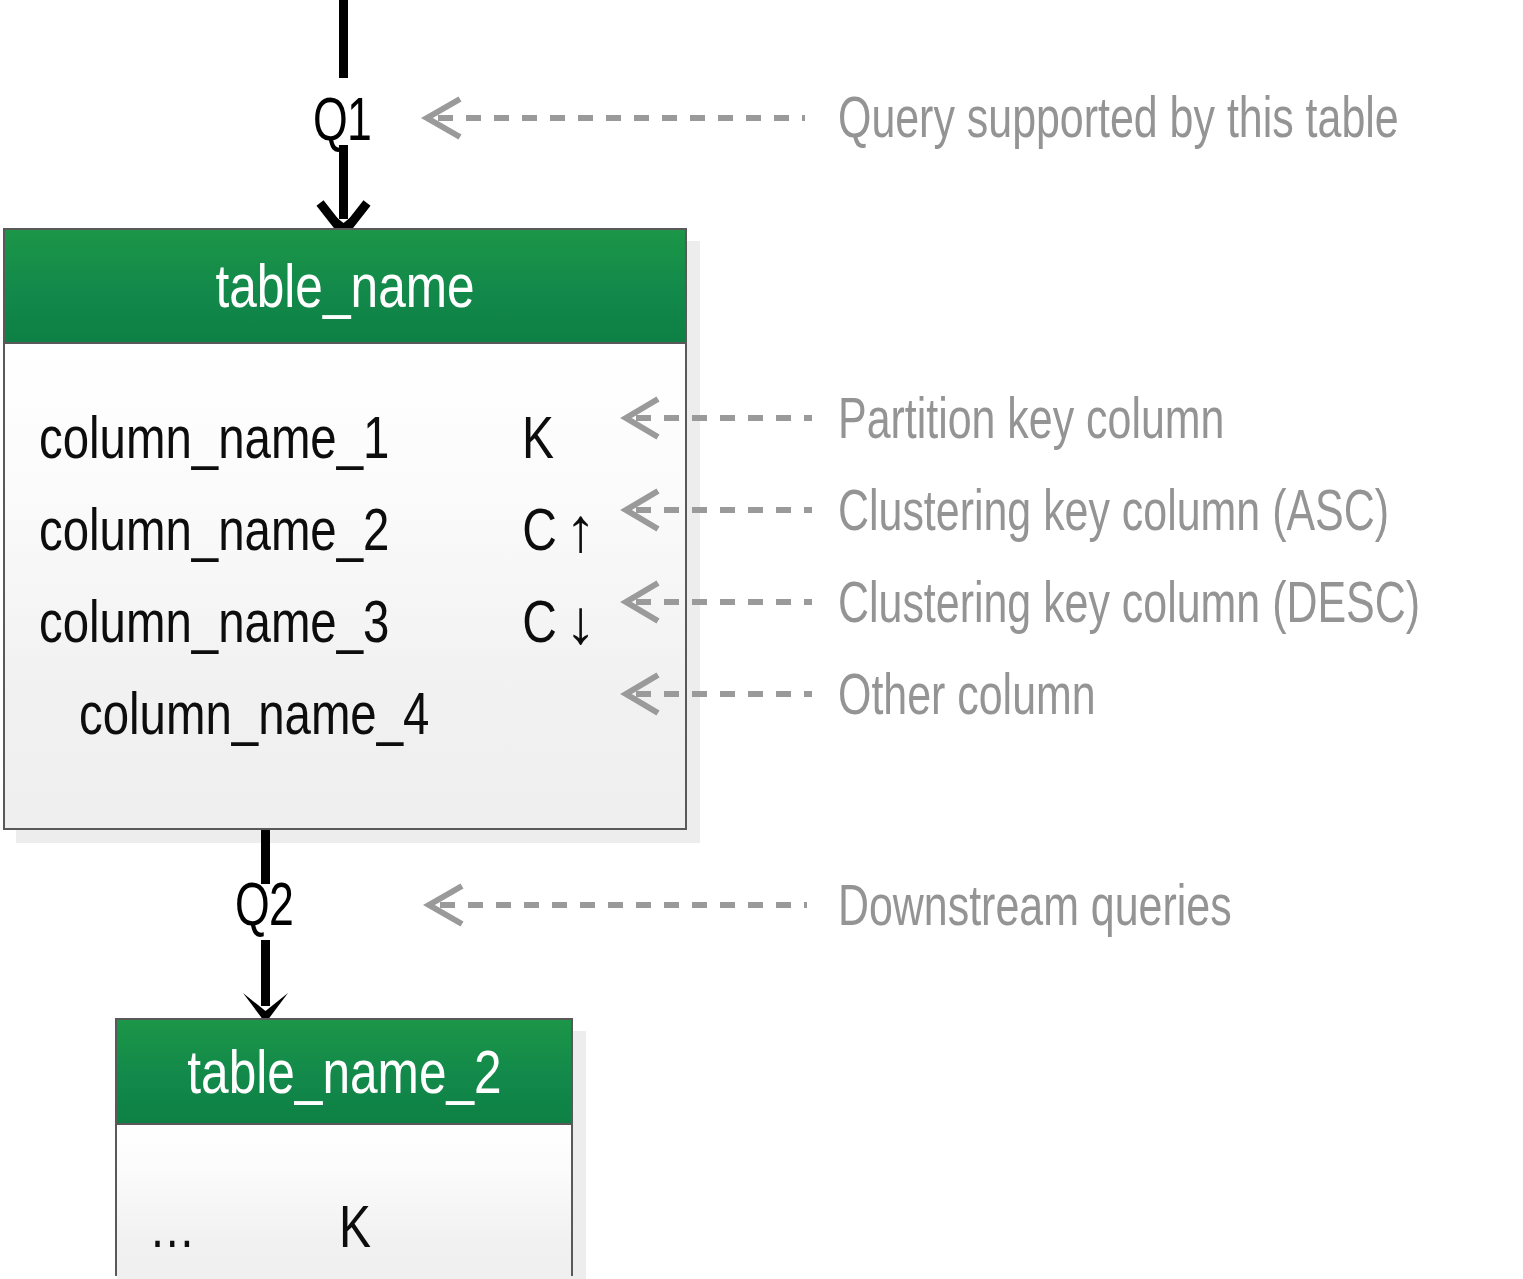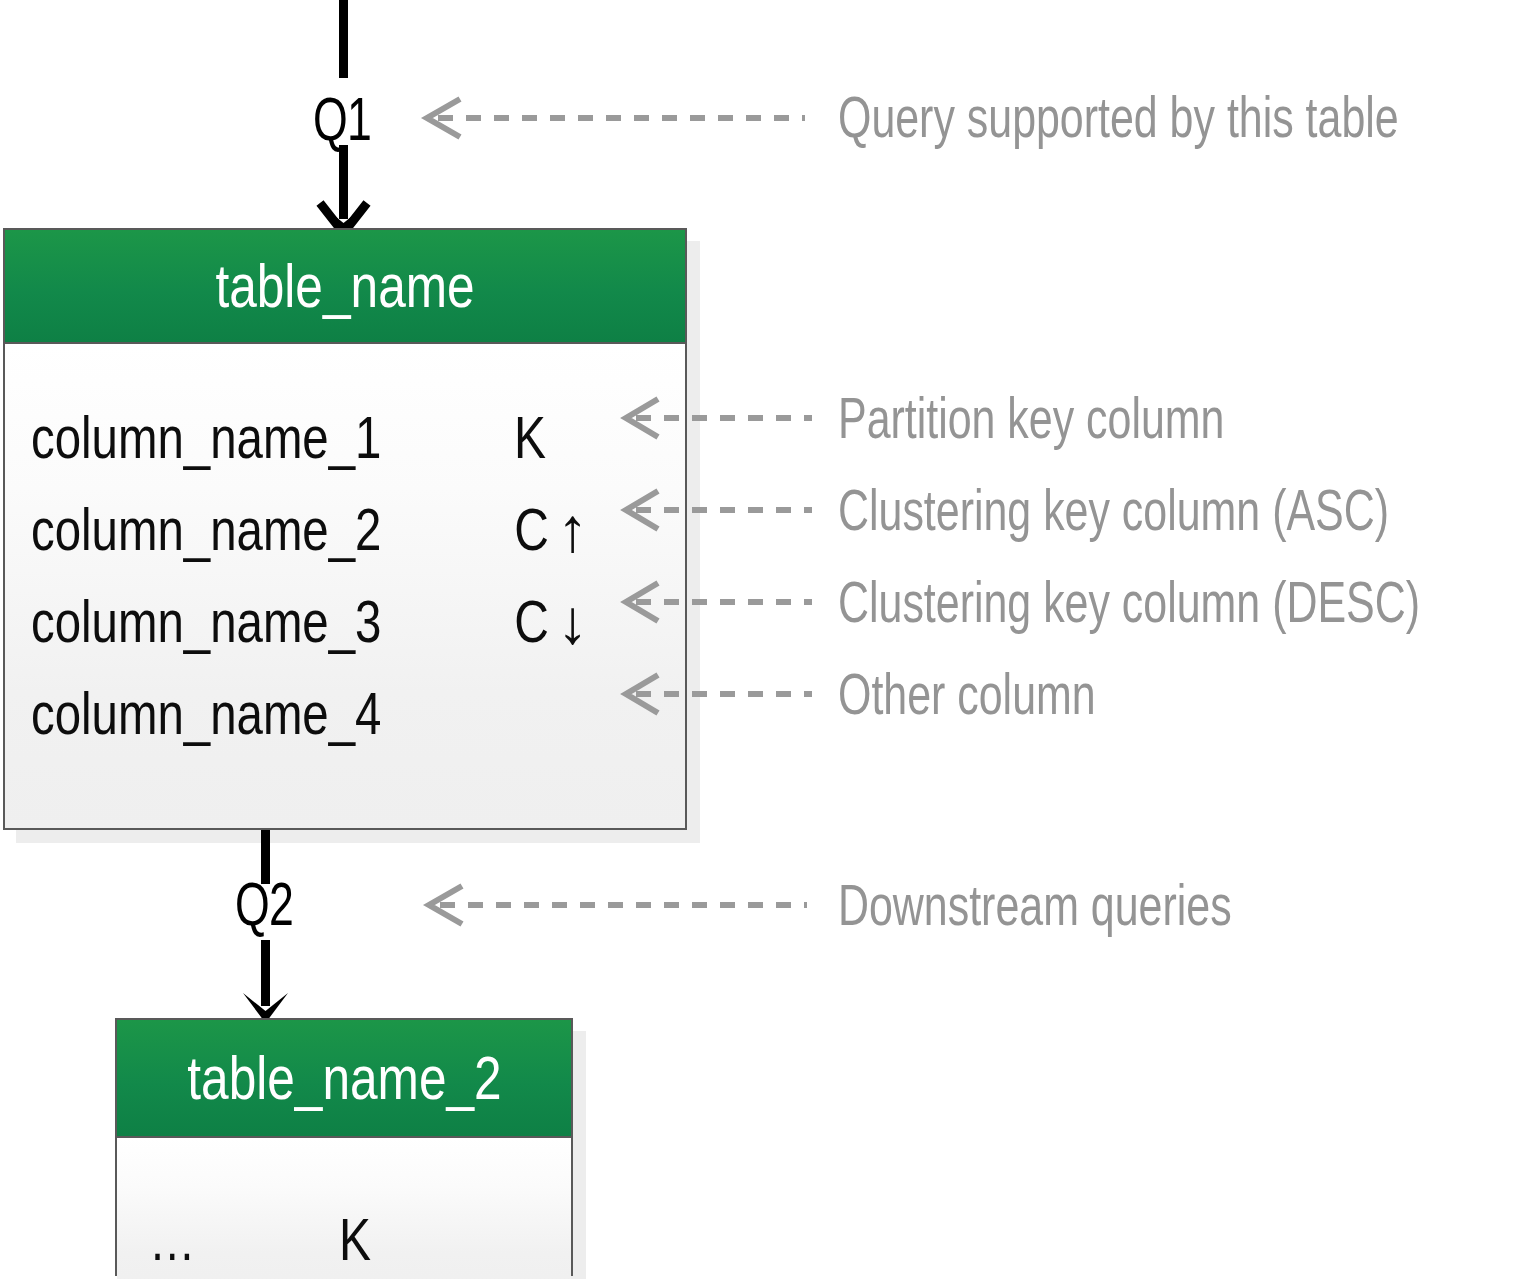--- a/index.html
+++ b/index.html
@@ -72,21 +72,21 @@
     white-space: nowrap;
   }
   .table-body {
     box-sizing: border-box;
     width: 100%;
     background: linear-gradient(to bottom, #ffffff 0%, #fbfbfb 30%, #f1f1f1 72%, #efefef 100%);
     position: relative;
   }
   .row {
     position: absolute;
-    left: 0;
+    left: 8px;
     width: 100%;
     height: 92px;
     display: flex;
     align-items: center;
     padding-left: 15px;
   }
   .col-name {
     position: absolute;
     left: 26px;
     color: #0d0d0d;
@@ -188,42 +188,42 @@
       </div>
 
       <div class="row" style="top:232px;">
         <span class="col-name">column_name_3</span>
         <span class="col-kind">
           <span class="kind-letter">C</span>
             <span class="ord">↓</span>
         </span>
       </div>
 
-      <div class="row" style="top:324px;">
+      <div class="row" style="top:324px;margin-left:40px;">
         <span class="col-name">column_name_4</span>
         <span class="col-kind">
           <span class="kind-letter"></span>
             <span class="ord"></span>
         </span>
       </div>
 
     </div>
   </div>
 
   <div class="vline" style="left:261px; top:830px; height:54px;"></div>
 
   <div class="qlabel" style="left:235px; top:873px; width:120px;">Q2</div>
 
   <svg class="arrowsvg" style="left:222px; top:940px;" width="100" height="90" viewBox="0 0 100 90">
     <line x1="43.5" y1="0" x2="43.5" y2="66" stroke="#000" stroke-width="9"></line>
     <path d="M 21 53 L 43.5 83 L 66 53 L 43.5 71 Z" fill="#000"></path>
   </svg>
 
   <div class="table-box" style="left:115px; top:1018px; width:458px; height:258px;">
-    <div class="table-header" style="height:118px;">
+    <div class="table-header" style="height:105px;">
       <span class="table-title">table_name_2</span>
     </div>
     <div class="table-body" style="height:160px;">
       <div class="row-small" style="top:60px; height:84px;">
         <span class="small-name">…</span>
         <span class="small-kind">K</span>
       </div>
     </div>
   </div>
 

